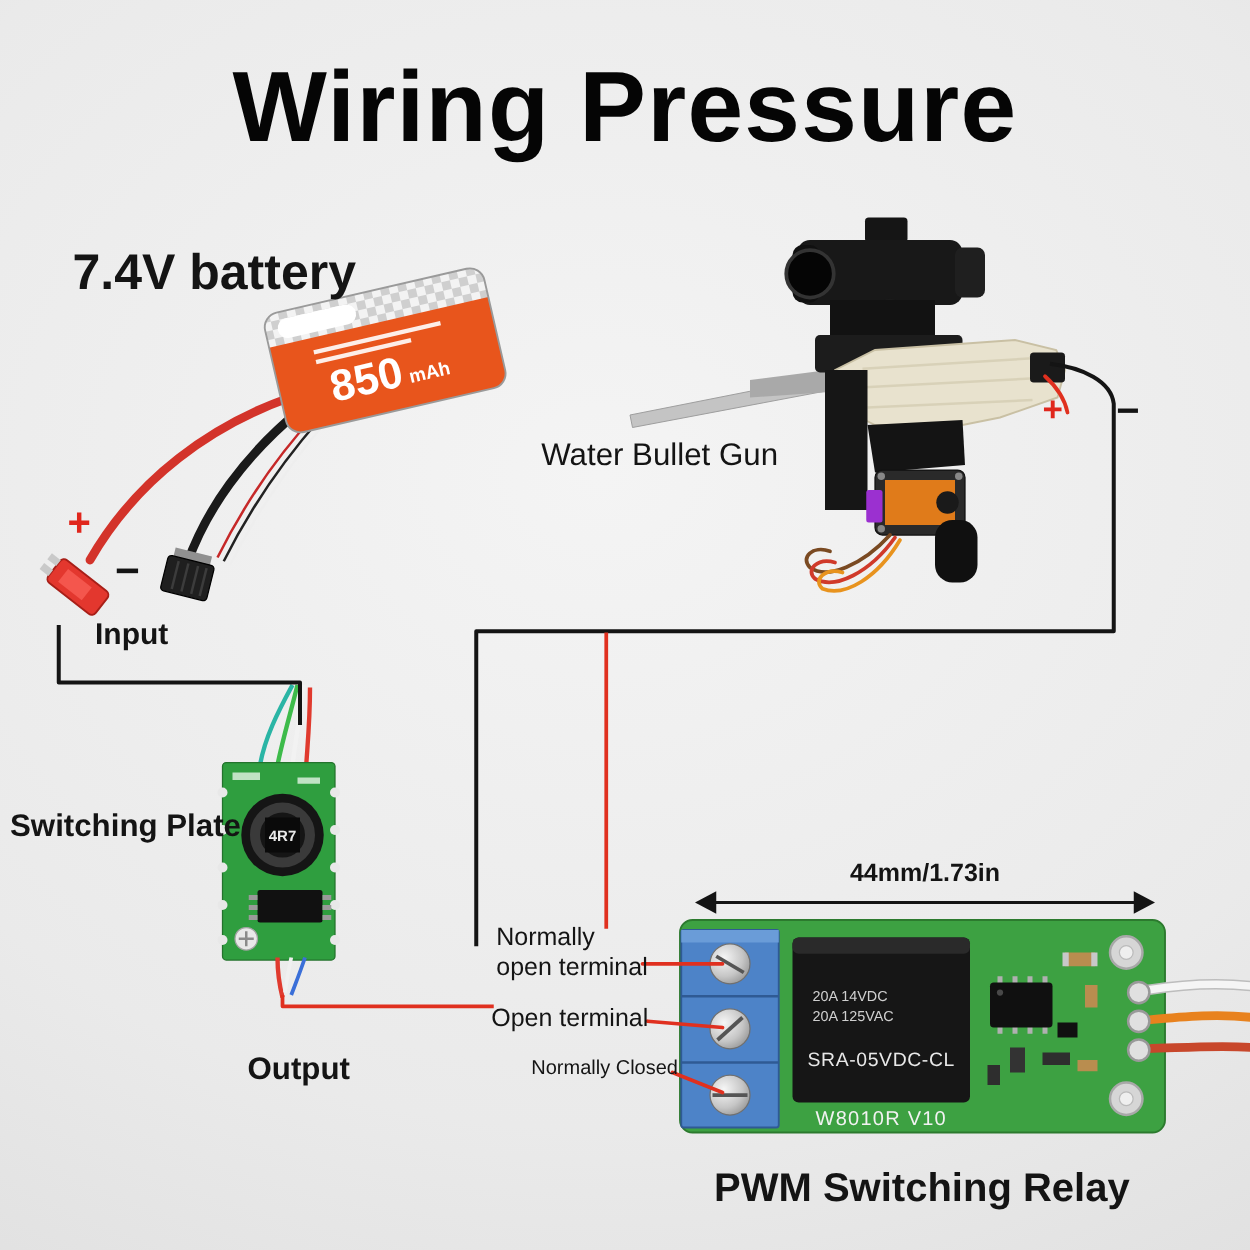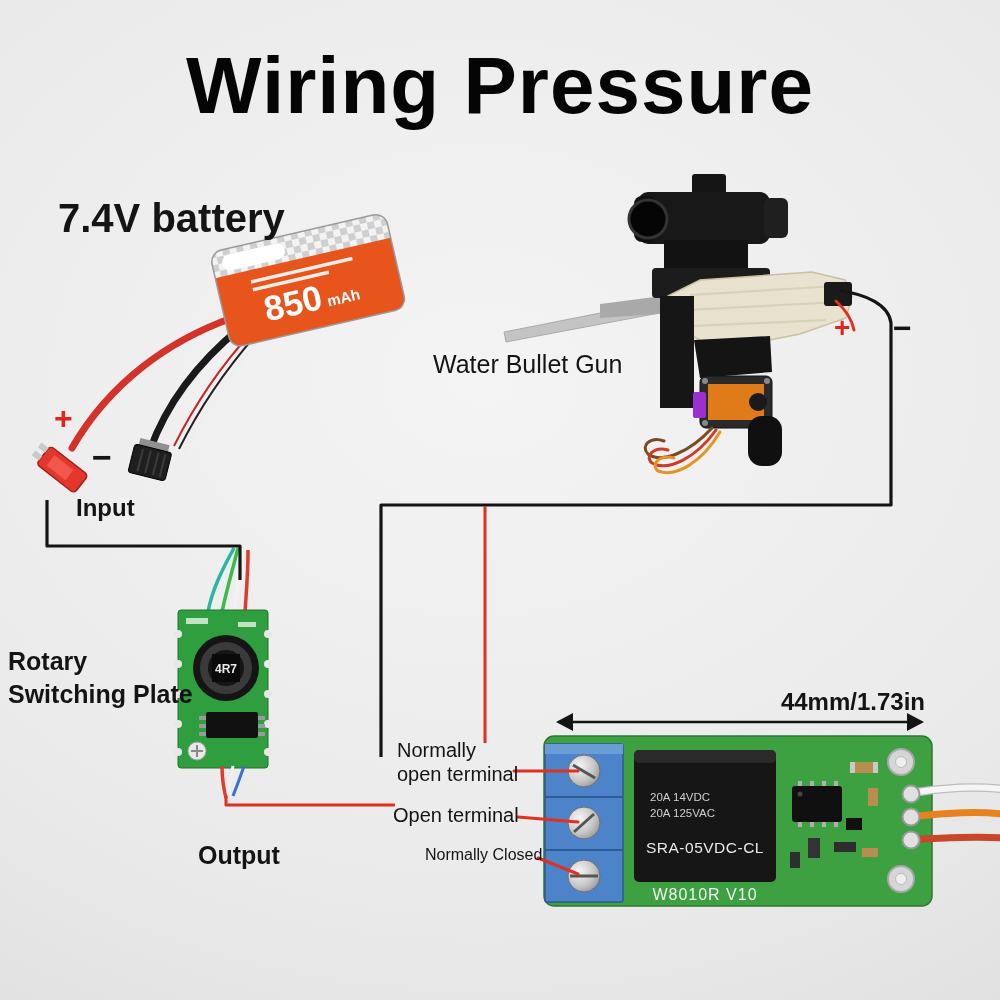--- a/index.html
+++ b/index.html
@@ -262,29 +262,29 @@
   <div class="plusminus red" style="left:54px;top:402px;font-size:32px;">+</div>
   <div class="plusminus black" style="left:92px;top:440px;font-size:34px;">−</div>
 
   <div class="label" style="left:76px;top:494px;font-size:24px;">Input</div>
 
   <div class="label small" style="left:433px;top:350px;font-size:25px;text-align:right;">Water Bullet Gun</div>
   <div class="plusminus red" style="left:834px;top:314px;font-size:28px;">+</div>
   <div class="plusminus black" style="left:893px;top:312px;font-size:32px;">−</div>
 
   <div class="label" style="left:8px;top:645px;font-size:25px;line-height:1.3;">
-    <span style="display:block;">Rotary</span>
     <span style="display:block;">Switching Plate</span>
   </div>
 
   <div class="label" style="left:198px;top:841px;font-size:25px;">Output</div>
 
   <div class="label small" style="left:397px;top:738px;font-size:20px;line-height:1.2;">
     <span style="display:block;">Normally</span>
     <span style="display:block;">open terminal</span>
   </div>
   <div class="label small" style="left:393px;top:804px;font-size:20px;">Open terminal</div>
   <div class="label small" style="left:393px;top:846px;font-size:16px;margin-left:32px;">Normally Closed</div>
 
-  <div class="label center" style="left:555px;top:688px;width:370px;font-size:24px;font-weight:bold;text-align:right;">44mm/1.73in</div>
-
+  <div class="label center" style="left:555px;top:688px;width:370px;font-size:20px;font-weight:bold;">44mm/1.73in</div>
+
+  <div class="label center" style="left:540px;top:932px;width:395px;font-size:32px;font-weight:bold;">PWM Switching Relay</div>
 
 </div>
 
 </body></html>

